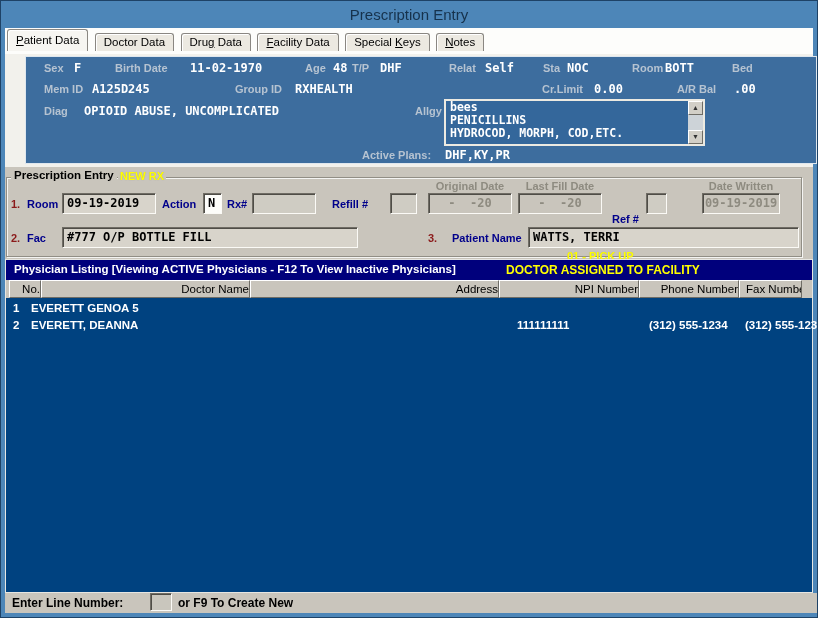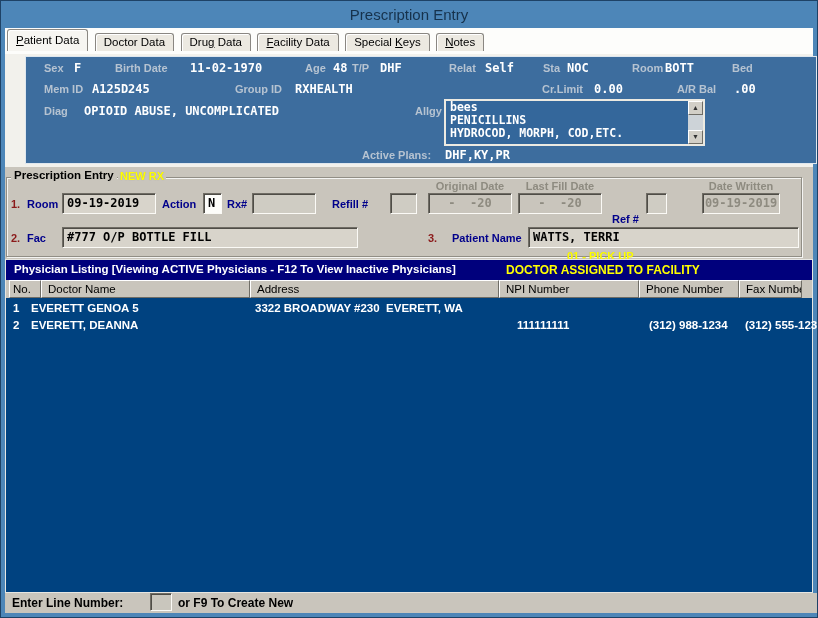--- a/index.html
+++ b/index.html
@@ -57,21 +57,21 @@
   .inp.white{background:#fdfdfa;}
   .inp.dis{background:#c9c5bc;color:#8e8b80;}
   .clip-partial{position:absolute;left:562px;top:83px;height:9px;overflow:hidden;
     color:#ffff00;font-size:11px;font-weight:bold;text-shadow:0 0 1px #999;}
 
   
   .phys{position:absolute;left:0;top:231px;width:808px;height:334px;background:#00007c;
     border:1px solid #e6e6e2;box-sizing:border-box;}
   .banner-title{position:absolute;left:8px;top:3px;color:#fff;font-size:11.5px;font-weight:bold;}
   .banner-flag{position:absolute;left:500px;top:3px;color:#ffff00;font-size:12px;font-weight:bold;}
-  .colhdr{position:absolute;left:0;top:20px;width:806px;height:18px;background:#c9c5bc;}
+  .colhdr{position:absolute;left:0;top:20px;width:806px;height:18px;background:#c9c5bc;text-align:right;}
   .hcell{position:absolute;top:0;height:18px;box-sizing:border-box;background:#c9c5bc;
     border:1px solid;border-color:#fff #6f6d66 #6f6d66 #fff;
     color:#000;font-size:11.5px;line-height:16px;padding-left:6px;white-space:pre;overflow:hidden;}
   .tbody{position:absolute;left:0;top:38px;width:806px;height:294px;background:#004280;}
   .trow{position:absolute;left:0;width:806px;height:17px;}
   .tcell{position:absolute;color:#fff;font-size:11.5px;font-weight:600;white-space:pre;}
 
   
   .footer{position:absolute;left:0;top:565px;width:808px;height:20px;background:#c9c5bc;padding-left:29px;}
   .flbl{position:absolute;top:3px;color:#000;font-size:12px;font-weight:bold;white-space:pre;}
@@ -197,30 +197,29 @@
         <div class="hcell" style="left:35px;width:209px">Doctor Name</div>
         <div class="hcell" style="left:493px;width:140px">NPI Number</div>
         <div class="hcell" style="left:633px;width:100px">Phone Number</div>
         <div class="hcell" style="left:733px;width:63px">Fax Number</div>
       </div>
 
       <div class="tbody">
         <div class="trow" style="top:4px">
           <span class="tcell" style="left:7px">1</span>
           <span class="tcell" style="left:25px">EVERETT GENOA 5</span>
-          <span class="tcell" style="left:249px">3322 BROADWAY #230  EVERETT, WA</span>
           <span class="tcell" style="left:511px"></span>
           <span class="tcell" style="left:643px"></span>
           <span class="tcell" style="left:739px"></span>
         </div>
         <div class="trow" style="top:21px">
           <span class="tcell" style="left:7px">2</span>
           <span class="tcell" style="left:25px">EVERETT, DEANNA</span>
           <span class="tcell" style="left:511px">111111111</span>
-          <span class="tcell" style="left:643px">(312) 988-1234</span>
+          <span class="tcell" style="left:643px">(312) 555-1234</span>
           <span class="tcell" style="left:739px">(312) 555-1235</span>
         </div>
       </div>
     </div>
 
     <div class="footer">
       <span class="flbl" style="left:7px">Enter Line Number:</span>
       <div class="fbox"></div>
       <span class="flbl" style="left:173px">or F9 To Create New</span>
     </div>

